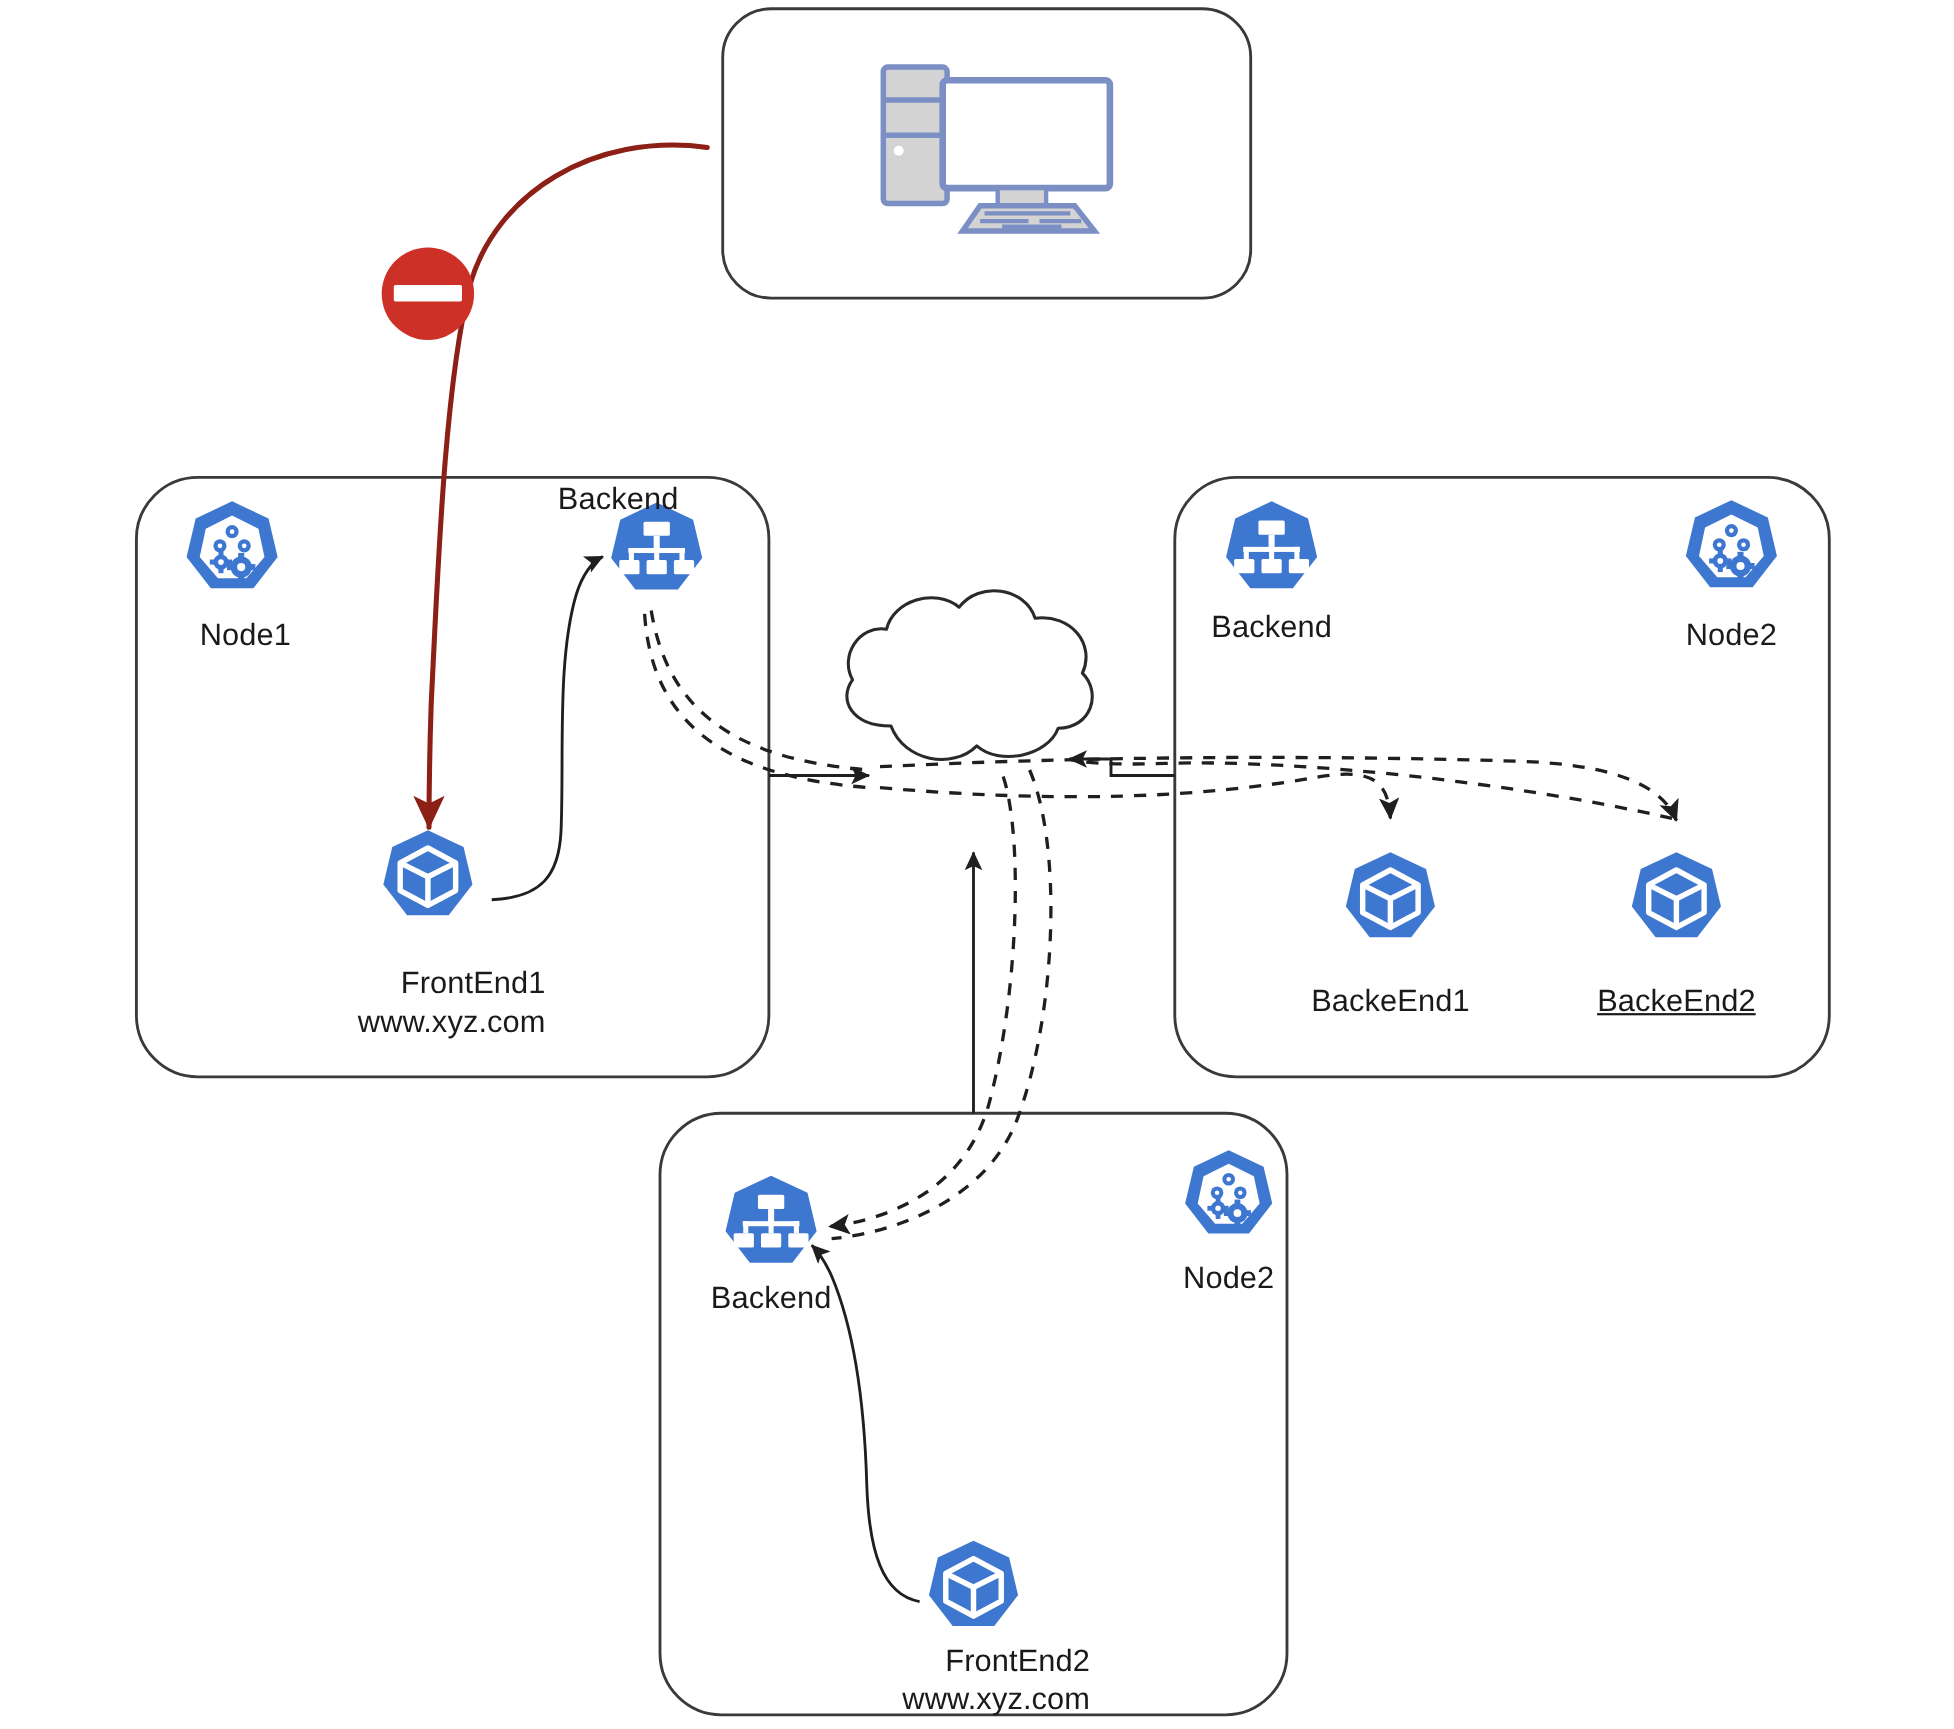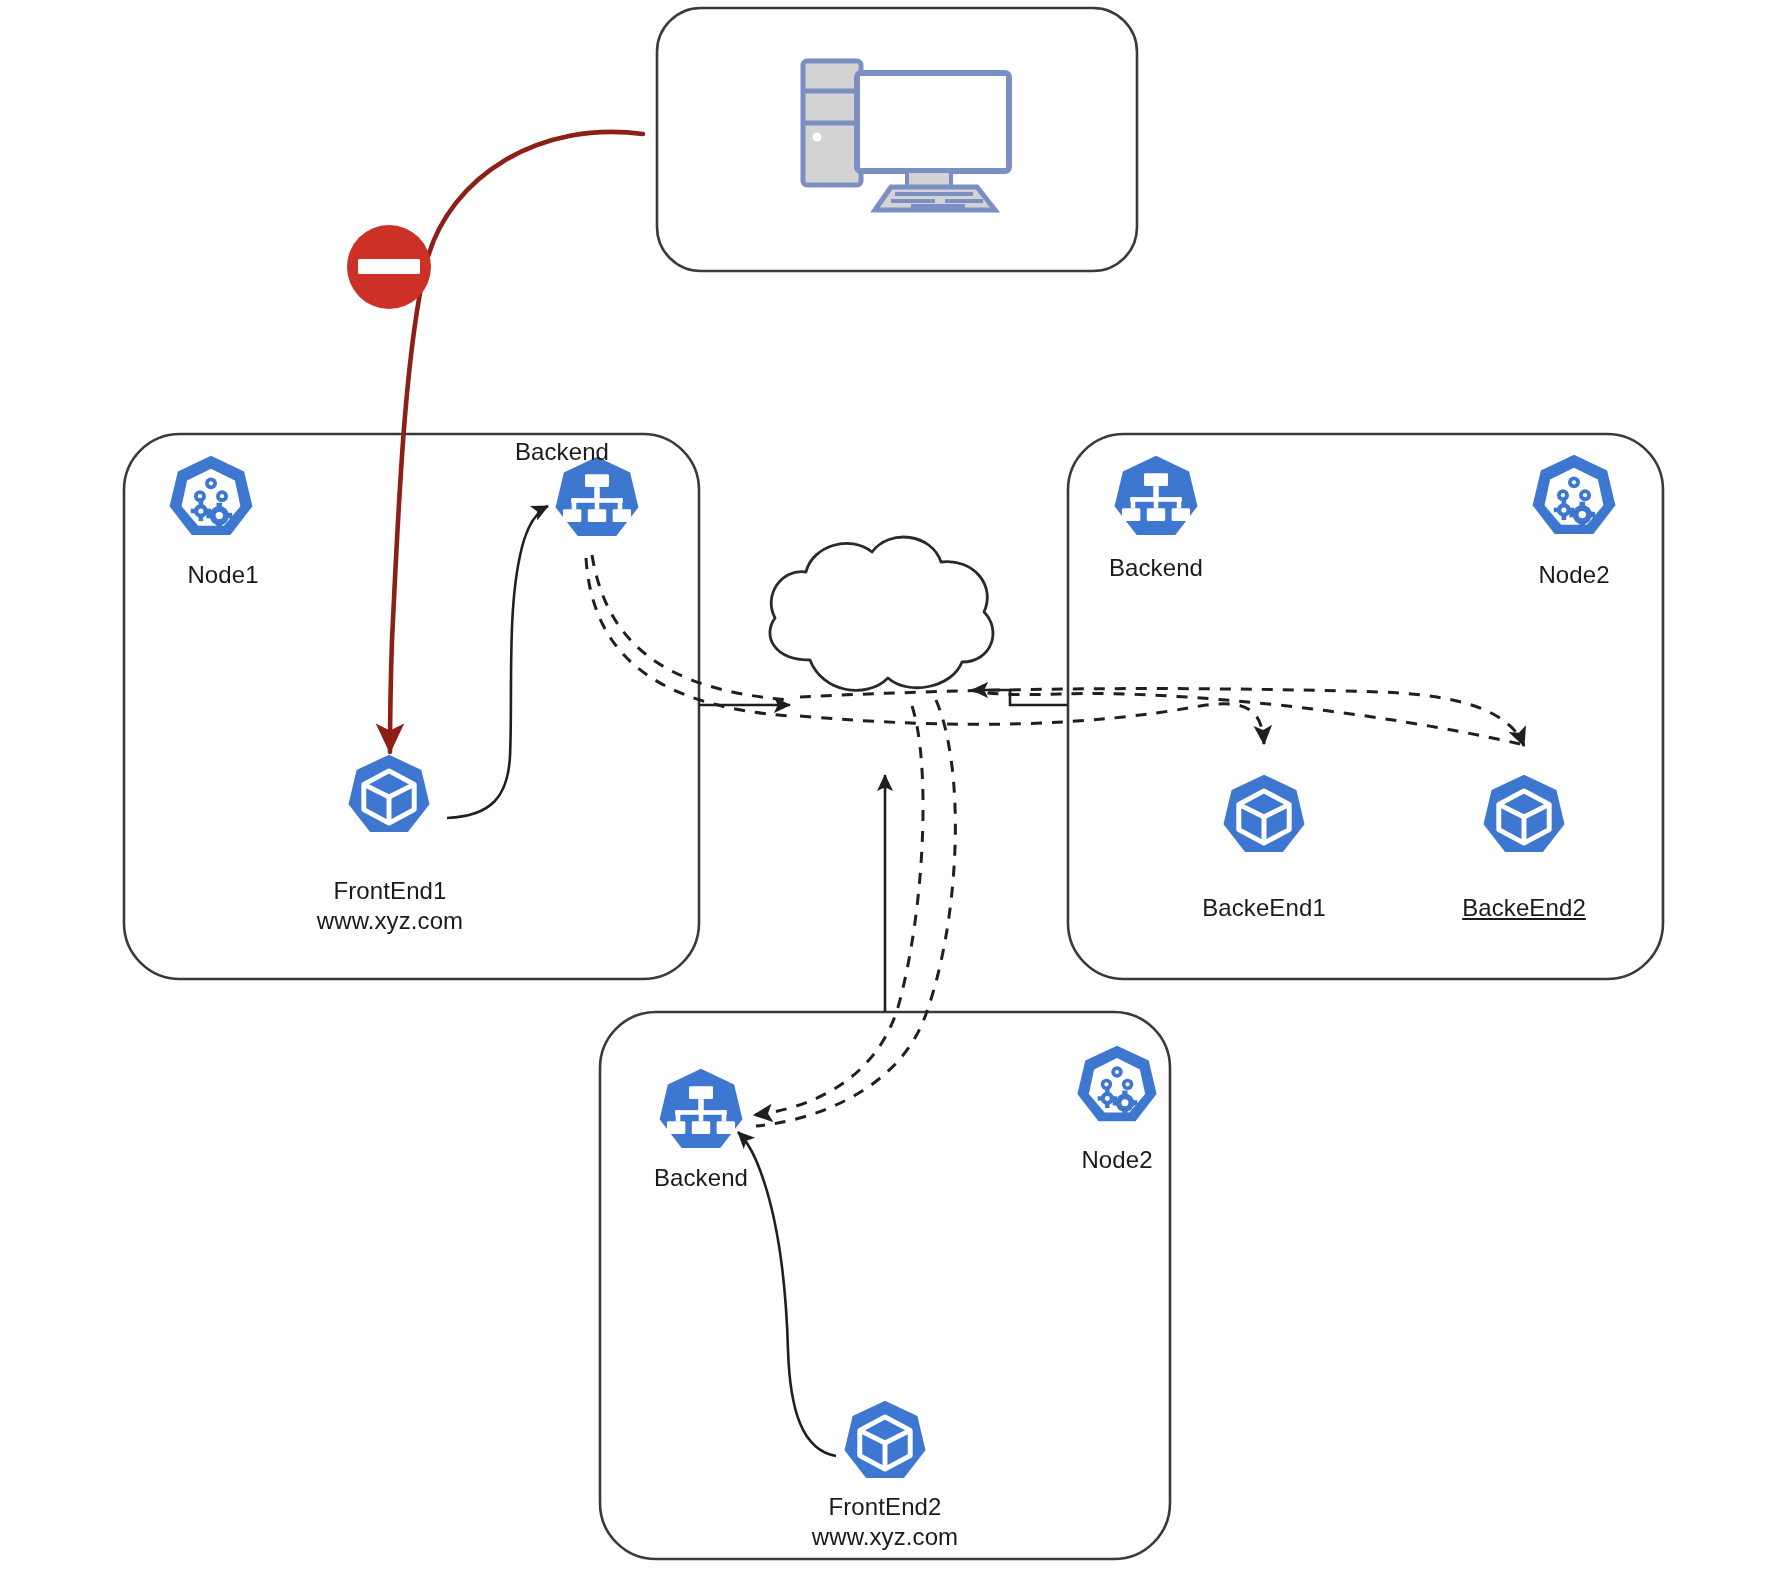--- a/index.html
+++ b/index.html
@@ -6,28 +6,28 @@
   body{
     font-family:"Liberation Sans", sans-serif;
     width:1776px;height:1572px;
     position:relative;overflow:hidden;
   }
   #stage{position:absolute;left:0;top:0;width:1776px;height:1572px;}
   svg.layer{position:absolute;left:0;top:0;width:1776px;height:1572px;overflow:visible;}
   .lbl{
     position:absolute;
     font-family:"Liberation Sans", sans-serif;
-    font-size:24px;
+    font-size:28px;
     color:#1a1a1a;
     white-space:pre;
     text-align:center;
     line-height:1.22;
     letter-spacing:0.1px;
   }
-  .lbl.two{line-height:1.25;}
+  .lbl.two{line-height:1.25;text-align:right;}
   .icon{position:absolute;}
 </style>
 </head>
 <body>
 
 <div id="stage">
 
   <svg class="layer" viewBox="0 0 1776 1572">
     <defs>
       <marker id="ah-black" markerWidth="9" markerHeight="9" refX="6.2" refY="3.1" orient="auto" markerUnits="strokeWidth">

